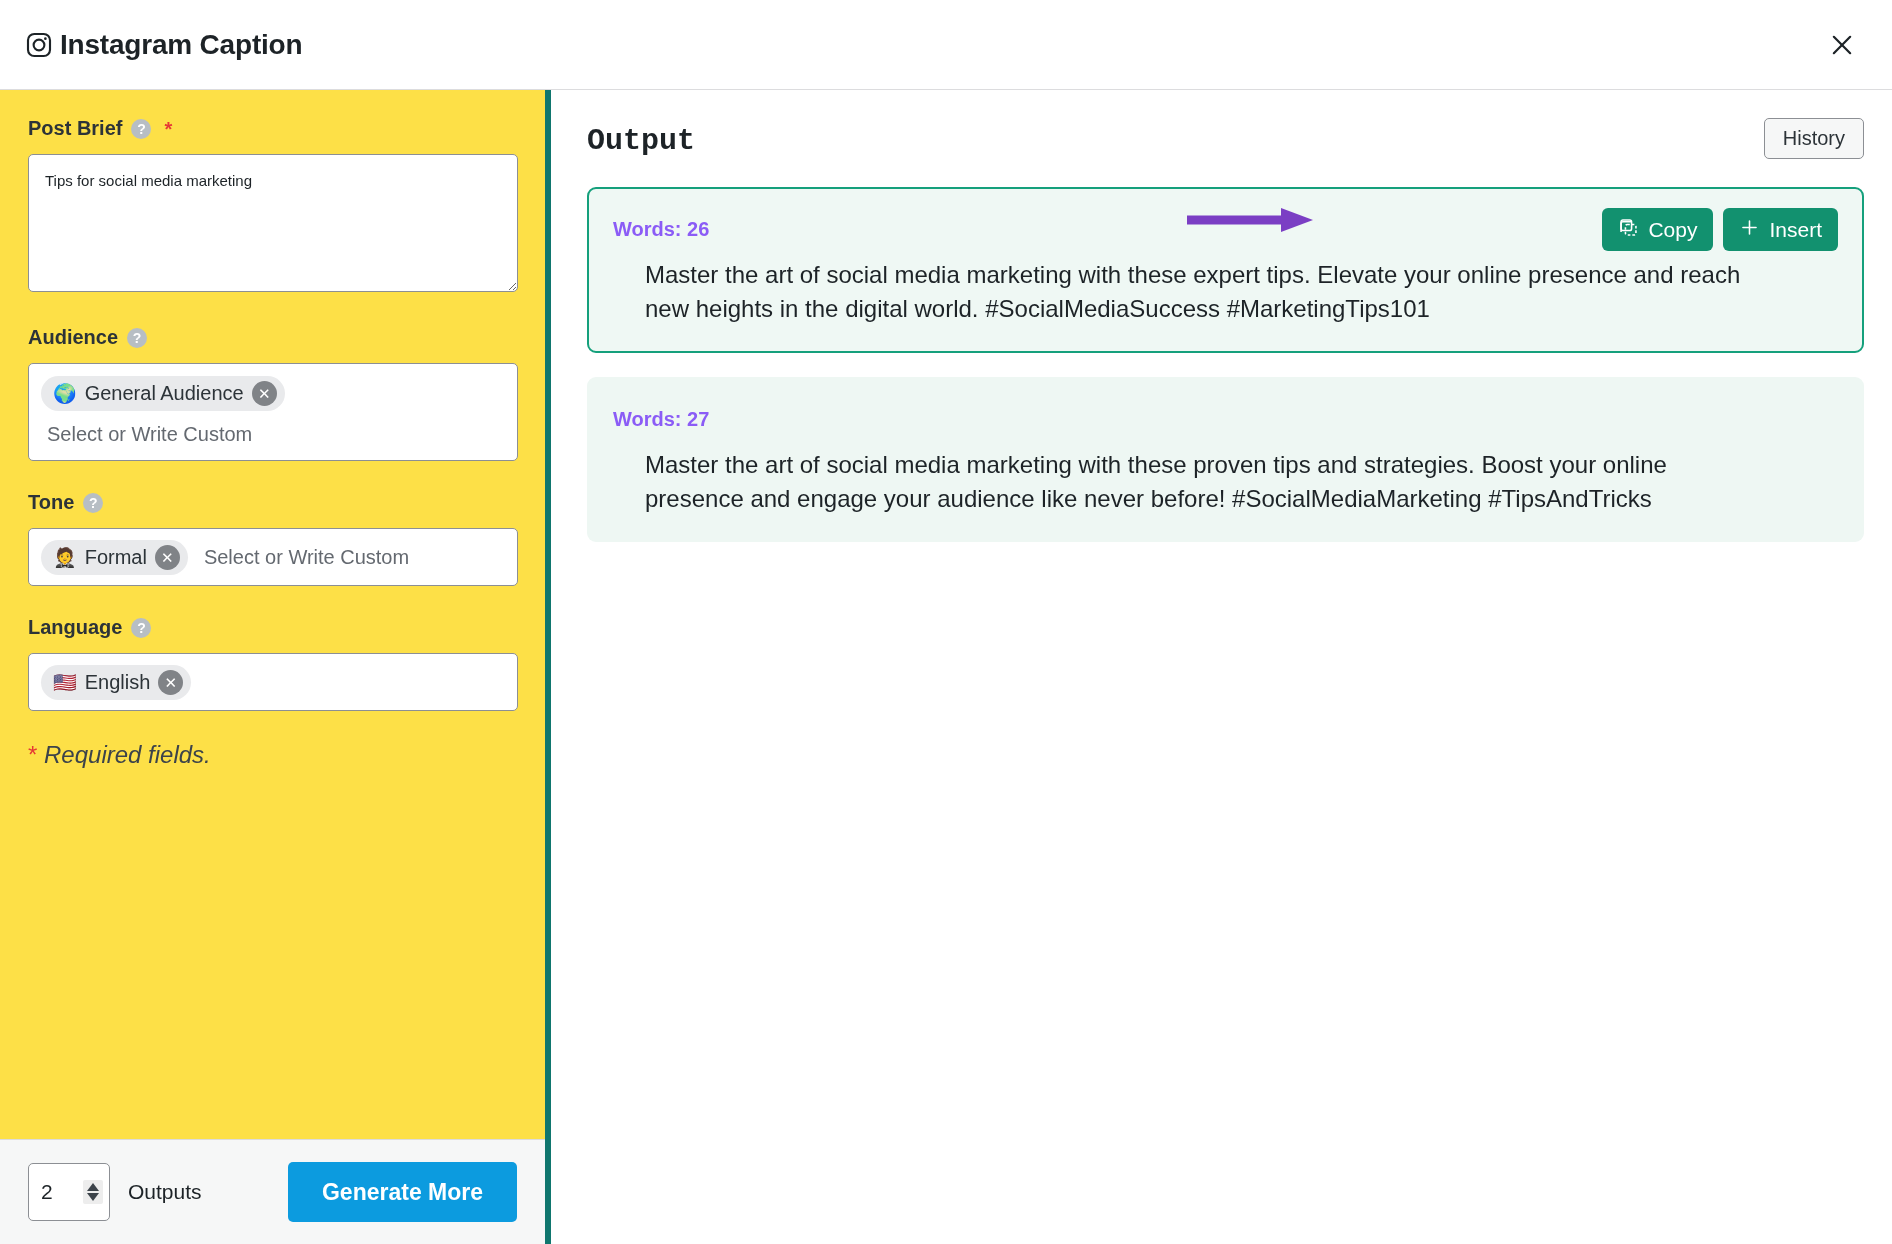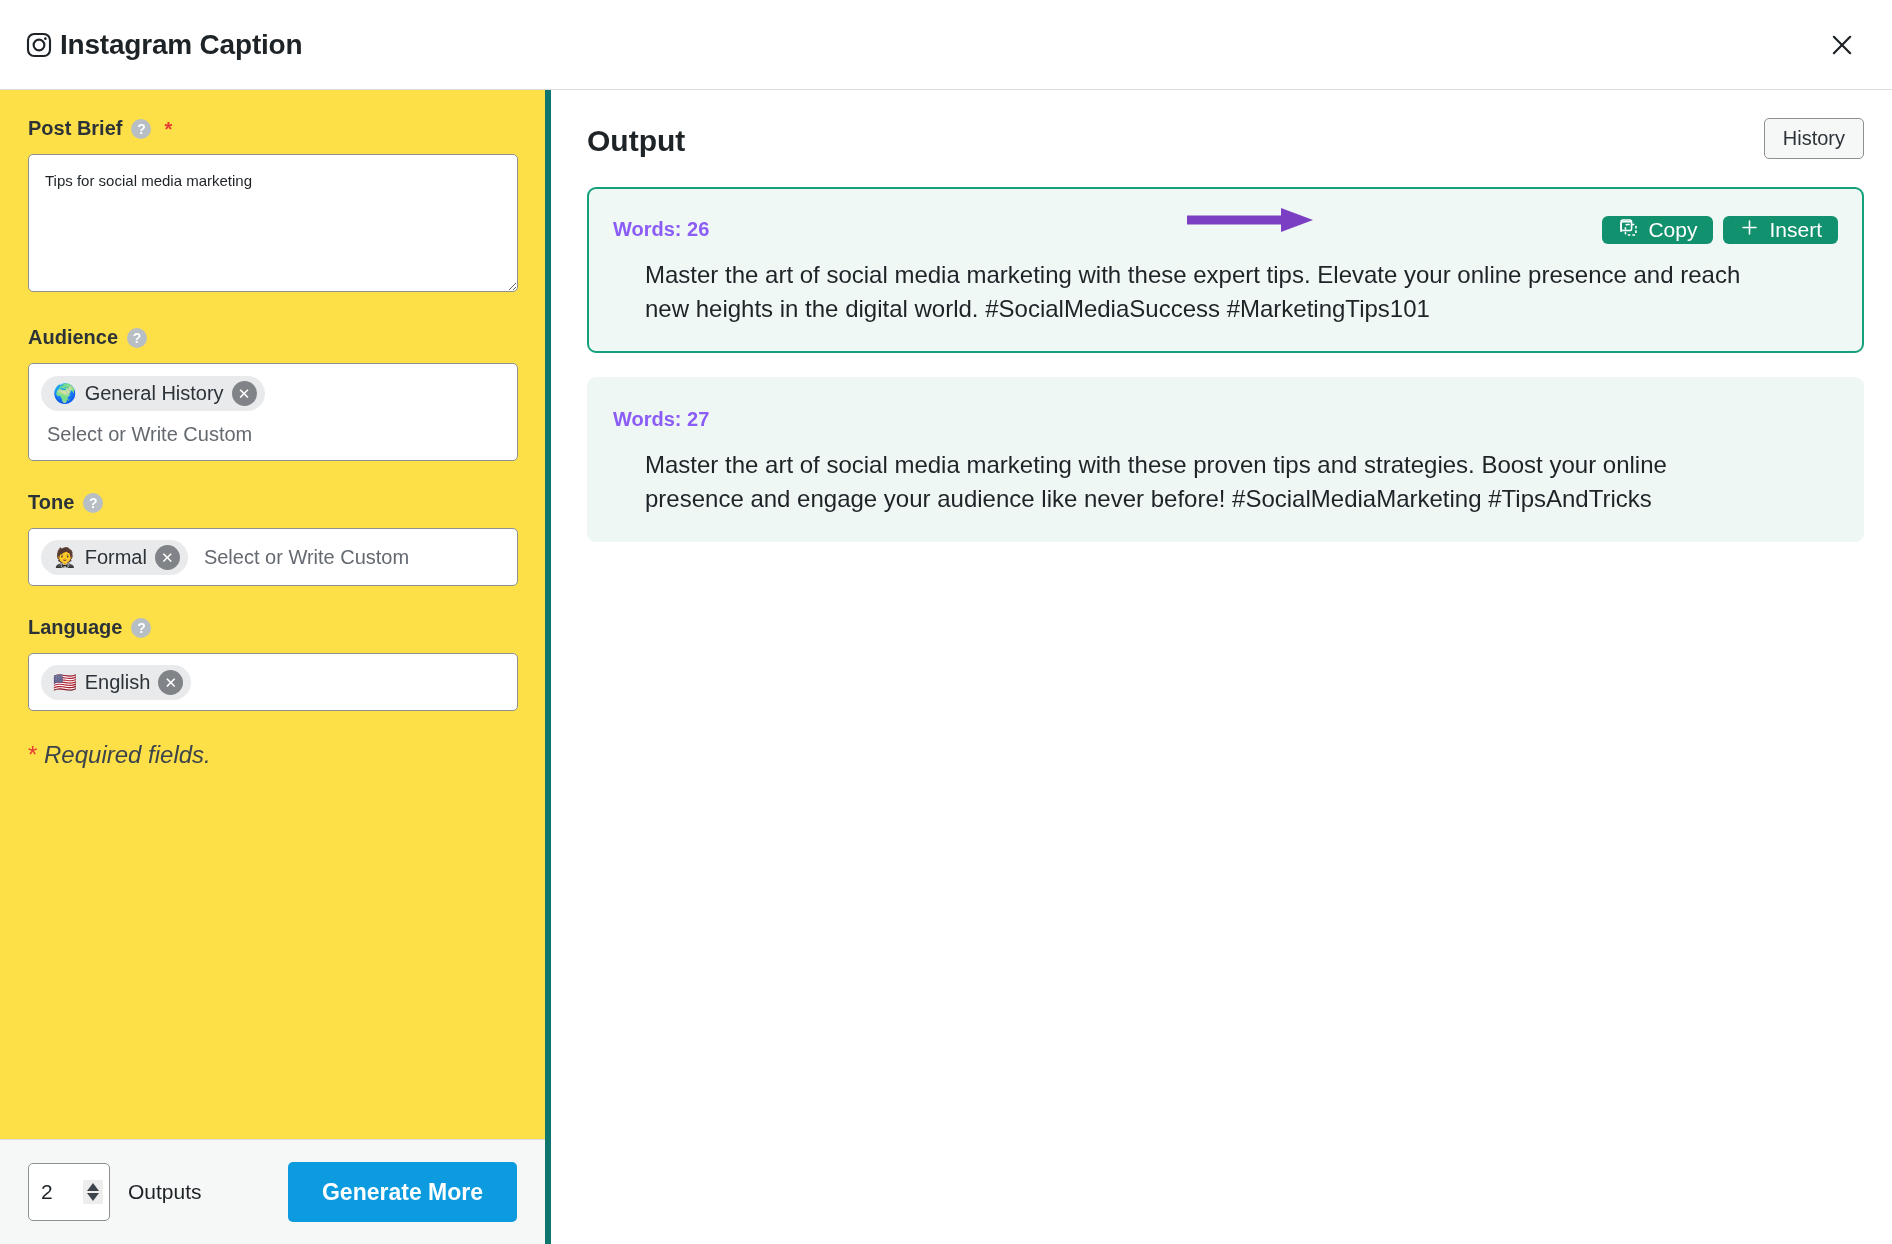--- a/index.html
+++ b/index.html
@@ -262,20 +262,21 @@
     display: flex;
     align-items: flex-start;
     justify-content: space-between;
     margin-bottom: 28px;
   }
   .output-title {
     font-size: 30px;
     font-weight: bold;
     color: #1d2327;
     padding-top: 6px;
+    font-family: Liberation Mono, monospace;
   }
   .history-btn {
     border: 1px solid #8c8f94;
     border-radius: 5px;
     background: #f6f7f7;
     color: #2c3338;
     font-size: 20px;
     padding: 0 18px;
     height: 41px;
     cursor: pointer;
@@ -309,21 +310,21 @@
   .card-actions {
     display: flex;
     gap: 10px;
   }
   .act-btn {
     background: #12916f;
     color: #ffffff;
     border: none;
     border-radius: 6px;
     font-size: 21px;
-    height: 28px;
+    height: 43px;
     padding: 0 16px;
     display: inline-flex;
     align-items: center;
     gap: 9px;
     cursor: pointer;
     font-family: "Liberation Sans", sans-serif;
   }
   .out-text {
     font-size: 24px;
     line-height: 1.43;
@@ -381,21 +382,21 @@
         </div>
 
         <div class="field">
           <div class="field-label">
             <span>Audience</span>
             <span class="help-icon">?</span>
           </div>
           <div class="multiselect stacked">
             <span class="chip">
               <span class="emoji">🌍</span>
-              <span>General History</span>
+              <span>General Audience</span>
               <span class="chip-x">✕</span>
             </span>
             <span class="ms-placeholder">Select or Write Custom</span>
           </div>
         </div>
 
         <div class="field">
           <div class="field-label">
             <span>Tone</span>
             <span class="help-icon">?</span>

